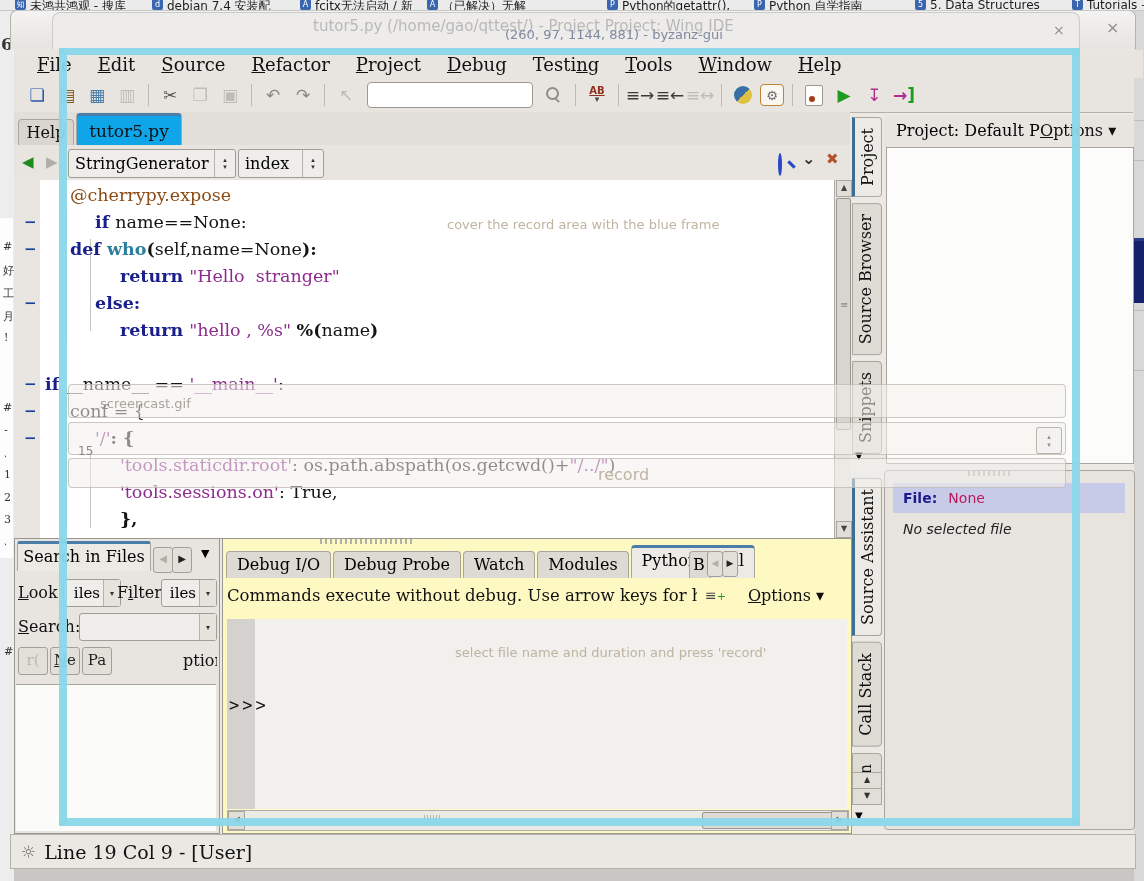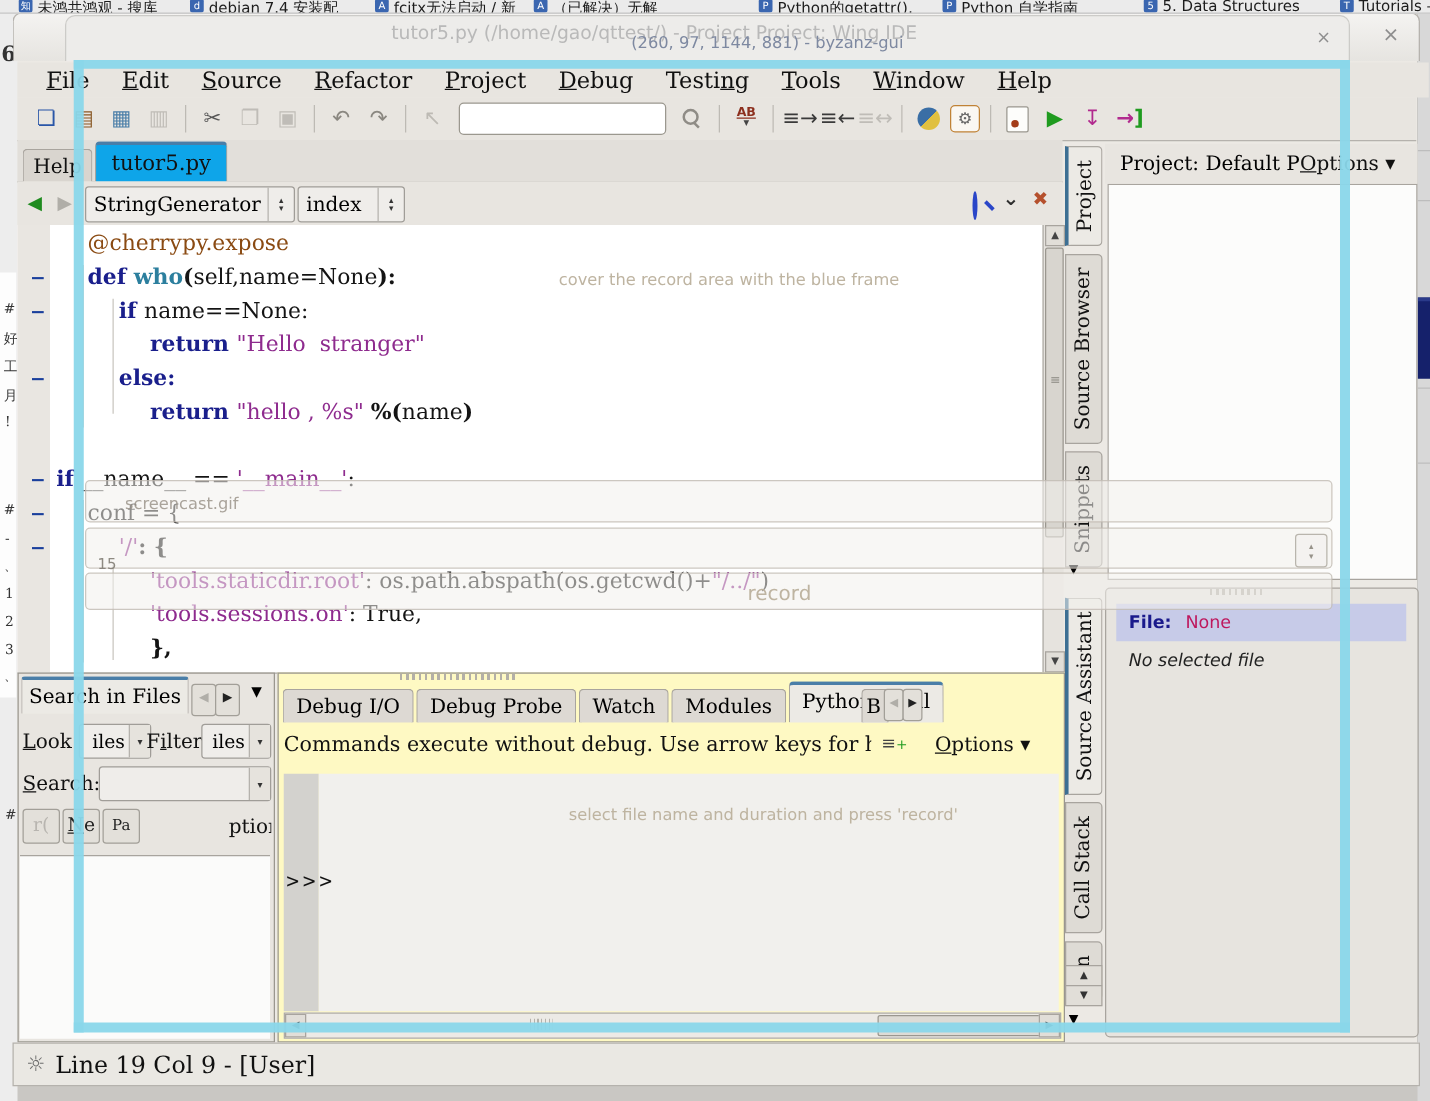--- a/index.html
+++ b/index.html
@@ -342,22 +342,22 @@
     <div class="fold" style="top: 197px;">−</div>
     <div class="fold" style="top: 224px;">−</div>
     <div class="fold" style="top: 251px;">−</div>
   </div>
 <div class="guide" style="left:66px;top:212px;height:130px;"></div>
 <div class="guide" style="left:90px;top:239px;height:92px;"></div>
 <div class="guide" style="left:66px;top:400px;height:130px;"></div>
 <div class="guide" style="left:90px;top:452px;height:76px;"></div>
 <div id="code-lines" class="abs">
     <div class="code-line" style="padding-left: 30px;"><span class="tk-dec">@cherrypy.expose</span></div>
+    <div class="code-line" style="padding-left: 55px;"><span class="tk-kw">if </span><span class="tk-pln">name==None:</span></div>
     <div class="code-line" style="padding-left: 30px;"><span class="tk-kw">def </span><span class="tk-fn">who</span><span class="tk-plnb">(</span><span class="tk-pln">self,name=None</span><span class="tk-plnb">):</span></div>
-    <div class="code-line" style="padding-left: 55px;"><span class="tk-kw">if </span><span class="tk-pln">name==None:</span></div>
     <div class="code-line" style="padding-left: 80px;"><span class="tk-kw">return </span><span class="tk-str">"Hello  stranger"</span></div>
     <div class="code-line" style="padding-left: 55px;"><span class="tk-kw">else:</span></div>
     <div class="code-line" style="padding-left: 80px;"><span class="tk-kw">return </span><span class="tk-str">"hello , %s" </span><span class="tk-plnb">%(</span><span class="tk-pln">name</span><span class="tk-plnb">)</span></div>
     <div class="code-line" style="padding-left: 5px;"></div>
     <div class="code-line" style="padding-left: 5px;"><span class="tk-kw">if </span><span class="tk-pln">__name__ == </span><span class="tk-str">'__main__'</span><span class="tk-pln">:</span></div>
     <div class="code-line" style="padding-left: 30px;"><span class="tk-pln">conf = {</span></div>
     <div class="code-line" style="padding-left: 55px;"><span class="tk-str">'/'</span><span class="tk-plnb">: {</span></div>
     <div class="code-line" style="padding-left: 80px;"><span class="tk-str">'tools.staticdir.root'</span><span class="tk-pln">: os.path.abspath(os.getcwd()+</span><span class="tk-str">"/../"</span><span class="tk-pln">)</span></div>
     <div class="code-line" style="padding-left: 80px;"><span class="tk-str">'tools.sessions.on'</span><span class="tk-pln">: True,</span></div>
     <div class="code-line" style="padding-left: 80px;"><span class="tk-plnb">},</span></div>
@@ -384,21 +384,21 @@
     <span class="carr">▾</span>
   </div>
   <span class="srow-label" style="left:3px;top:78px;" id="lbl-search"><u>S</u>earch:</span>
   <div class="sfield" style="left:64px;top:74px;width:136px;">
     <span class="cval"></span>
     <span class="carr">▾</span>
   </div>
   <div id="sbtn-row">
       <div class="mini-btn" style="left: 3px; top: 108px; width: 28px; height: 26px; line-height: 24px; font-size: 15px; color: rgb(184, 181, 176);">r(</div>
       <div class="mini-btn" style="left: 35px; top: 108px; width: 28px; height: 26px; line-height: 24px; font-size: 15px;"><u>N</u>e</div>
-      <div class="mini-btn" style="left: 67px; top: 108px; width: 28px; height: 26px; line-height: 24px; font-size: 12px;">Pa</div>
+      <div class="mini-btn" style="left: 67px; top: 108px; width: 28px; height: 26px; line-height: 24px; font-size: 15px;">Pa</div>
     </div>
   <span class="srow-label" style="left:168px;top:112px;width:34px;">ptions</span>
   <div id="search-results"></div>
 </div>
 
 <div class="grip" style="left:320px;top:539px;width:92px;"></div>
 <div id="debug-panel" class="abs">
   <div id="debug-tabs">
       <div class="dtab">Debug I/O</div>
       <div class="dtab">Debug Probe</div>

